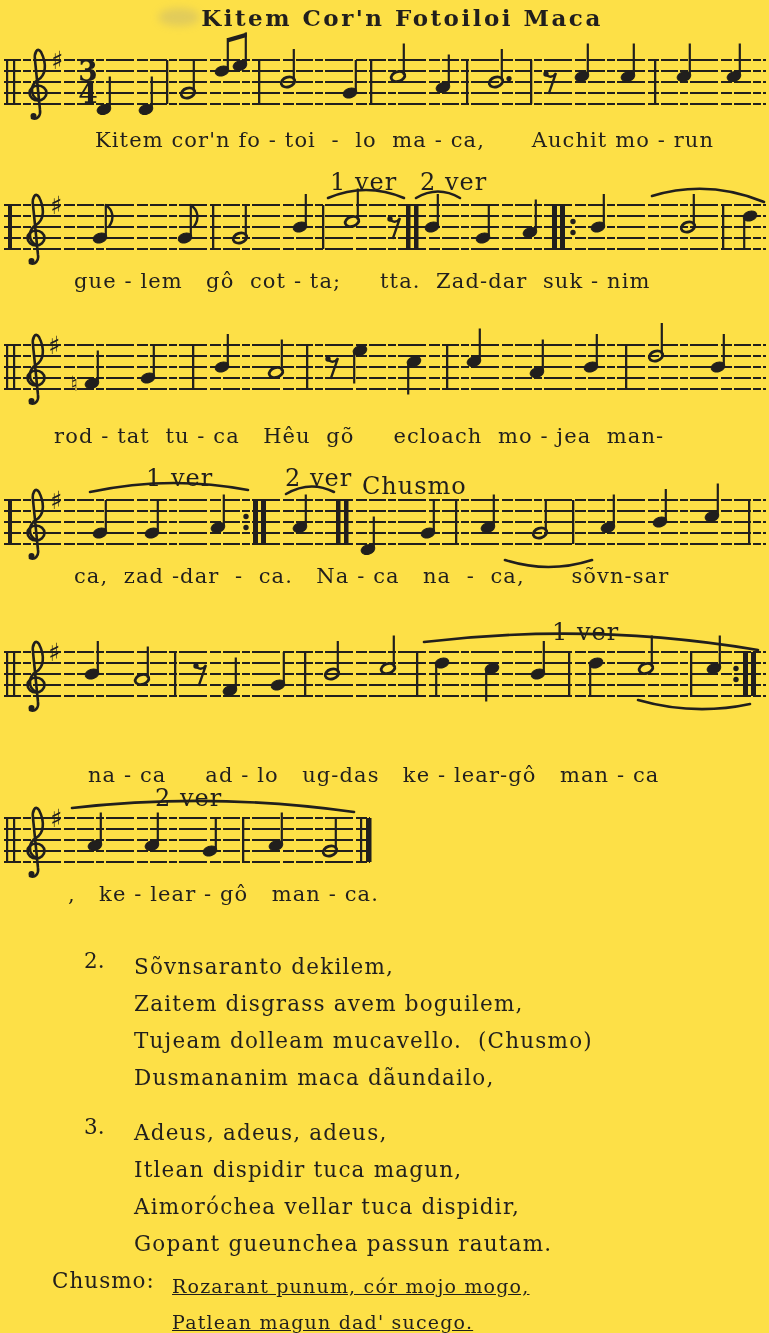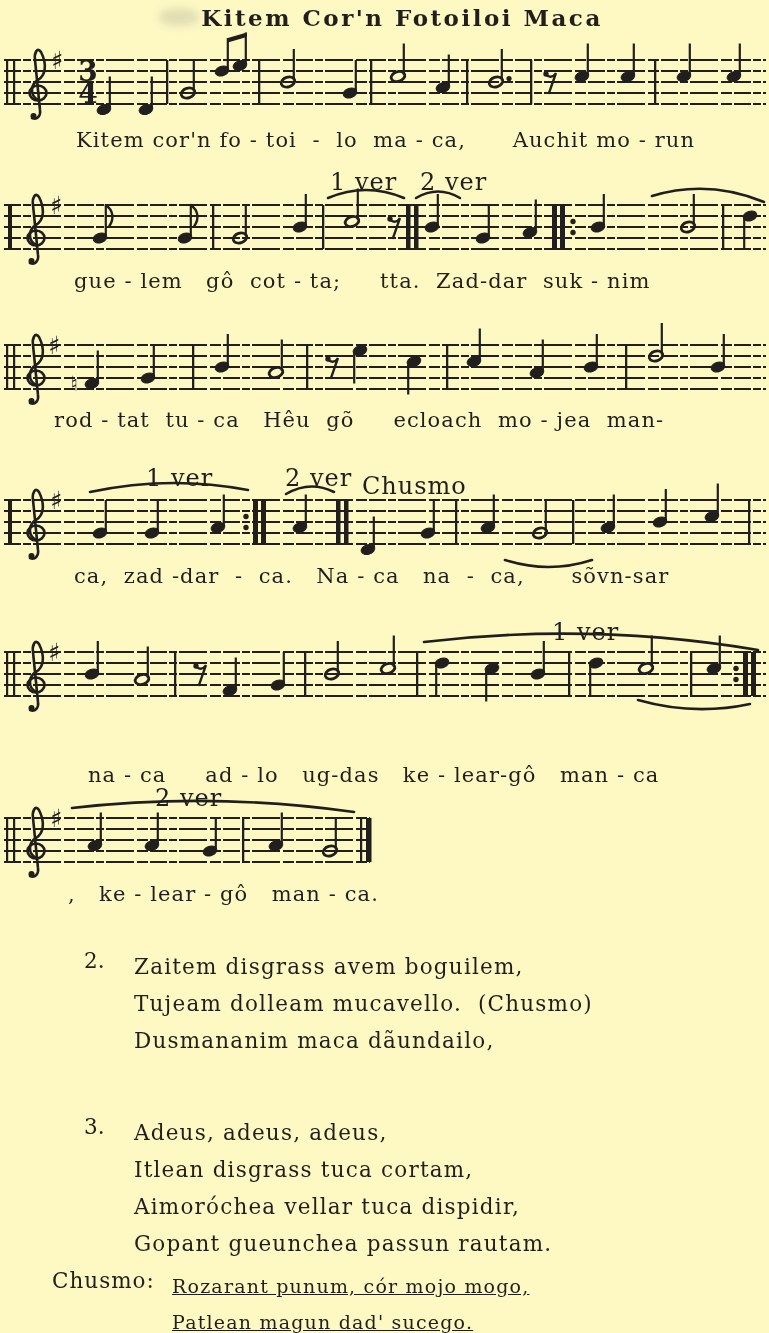--- a/index.html
+++ b/index.html
@@ -1,16 +1,16 @@
 <!DOCTYPE html>
 <html><head>
 <meta charset="utf-8">
 <style>
   html,body{margin:0;padding:0;background:#e8e6e0;}
-  .page{position:relative;width:769px;height:1333px;margin:0 auto;background:#fef9c3;
+  .page{position:relative;width:769px;height:1333px;margin:0 auto;background:#fde047;
         font-family:"DejaVu Serif",serif;color:#211f1d;overflow:hidden;}
   .title{position:absolute;top:4px;left:402px;transform:translateX(-50%);margin:0;
          font-size:23px;font-weight:bold;letter-spacing:2.5px;white-space:nowrap;}
   .smudge{position:absolute;left:158px;top:8px;width:42px;height:18px;background:#9a968e;
           opacity:.28;border-radius:50%;filter:blur(4px);}
   #score{position:absolute;left:0;top:0;}
   .lyr{position:absolute;font-size:21px;letter-spacing:1.1px;white-space:pre;}
   .lab{position:absolute;font-size:24px;letter-spacing:1px;white-space:pre;}
   .verse{position:absolute;left:84px;display:flex;}
   .vnum{width:50px;font-size:21.5px;}
@@ -311,48 +311,49 @@
         <line x1="281.8" y1="844" x2="281.8" y2="812.5" stroke="#211f1d" stroke-width="2.2"></line>
         <ellipse cx="330" cy="851" rx="7" ry="4.8" transform="rotate(-18 330 851)" fill="none" stroke="#211f1d" stroke-width="2.8"></ellipse>
         <line x1="335.8" y1="849.5" x2="335.8" y2="818" stroke="#211f1d" stroke-width="2.2"></line>
         <rect x="360" y="818" width="2.2" height="44" fill="#211f1d"></rect>
         <rect x="366" y="818" width="5.5" height="44" fill="#211f1d"></rect>
       </g>
       <path d="M72,808 Q213,792 354,812" fill="none" stroke="#211f1d" stroke-width="2.6" stroke-linecap="round"></path>
     </svg>
 
   <div id="text-layer">
-      <div class="lyr" style="left: 76px; top: 128px;">Kitem cor'n fo - toi  -  lo  ma - ca,      Auchit mo - run</div>
+      <div class="lyr" style="left: 95px; top: 128px;">Kitem cor'n fo - toi  -  lo  ma - ca,      Auchit mo - run</div>
       <div class="lyr" style="left: 74px; top: 269px;">gue - lem   gô  cot - ta;     tta.  Zad-dar  suk - nim</div>
       <div class="lab" style="left: 330px; top: 168px;">1 ver</div>
       <div class="lab" style="left: 420px; top: 168px;">2 ver</div>
-      <div class="lyr" style="left: 54px; top: 408px; text-align: center;">rod - tat  tu - ca   Hêu  gõ     ecloach  mo - jea  man-</div>
+      <div class="lyr" style="left: 54px; top: 424px; text-align: center;">rod - tat  tu - ca   Hêu  gõ     ecloach  mo - jea  man-</div>
       <div class="lyr" style="left: 74px; top: 564px;">ca,  zad -dar  -  ca.   Na - ca   na  -  ca,      sõvn-sar</div>
       <div class="lab" style="left: 146px; top: 464px;">1 ver</div>
       <div class="lab" style="left: 285px; top: 464px;">2 ver</div>
       <div class="lab" style="left: 362px; top: 472px;">Chusmo</div>
       <div class="lyr" style="left: 88px; top: 763px;">na - ca     ad - lo   ug-das   ke - lear-gô   man - ca</div>
       <div class="lab" style="left: 552px; top: 618px;">1 ver</div>
       <div class="lyr" style="left: 28px; top: 882px; margin-left: 40px;">,   ke - lear - gô   man - ca.</div>
       <div class="lab" style="left: 155px; top: 784px;">2 ver</div>
     </div>
   <div id="verses">
       <div class="verse" style="top: 948px;">
         <span class="vnum">2.</span>
         <div class="vlines">
+          <div>Sõvnsaranto dekilem,</div>
           <div>Zaitem disgrass avem boguilem,</div>
           <div>Tujeam dolleam mucavello.  (Chusmo)</div>
           <div>Dusmananim maca dãundailo,</div>
         </div>
       </div>
       <div class="verse" style="top: 1114px;">
         <span class="vnum">3.</span>
         <div class="vlines">
           <div>Adeus, adeus, adeus,</div>
-          <div>Itlean disgrass tuca cortam,</div>
+          <div>Itlean dispidir tuca magun,</div>
           <div>Aimoróchea vellar tuca dispidir,</div>
           <div>Gopant gueunchea passun rautam.</div>
         </div>
       </div>
     </div>
 
   <div class="chusmo" id="chusmo-block" style="top: 1268px;">
     <span class="clabel">Chusmo:</span>
     <div class="clines">
       <div>Rozarant punum, cór mojo mogo,</div>

